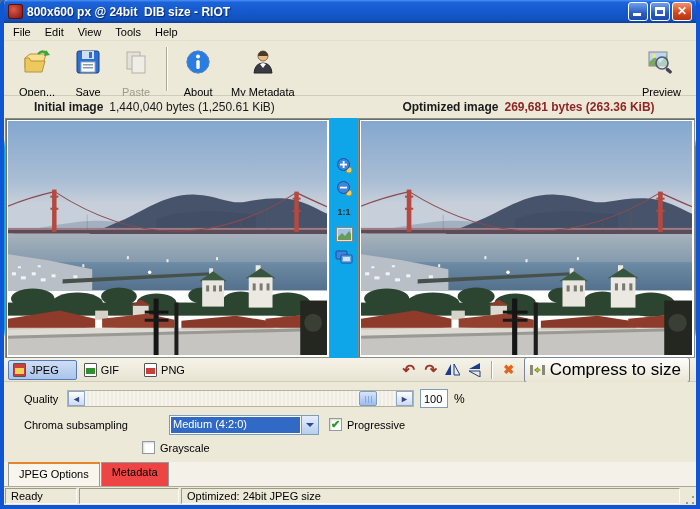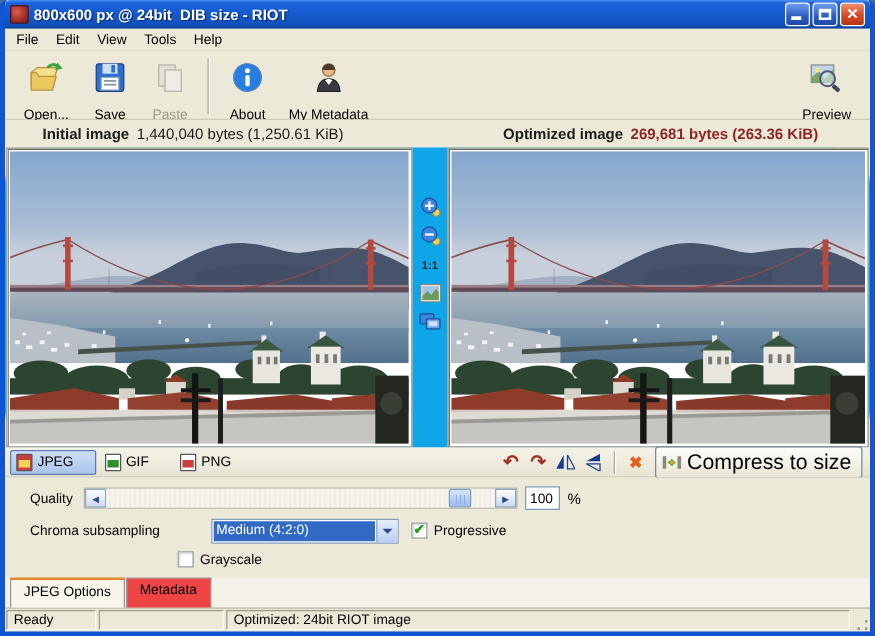--- a/index.html
+++ b/index.html
@@ -544,19 +544,19 @@
   </div>
 
   <div class="bottom-tabs">
     <div class="btab active">JPEG Options</div>
     <div class="btab">Metadata</div>
   </div>
 
   <div class="statusbar">
     <div class="spanel p1">Ready</div>
     <div class="spanel p2"></div>
-    <div class="spanel p3">Optimized: 24bit RIOT image</div>
+    <div class="spanel p3">Optimized: 24bit JPEG size</div>
     <div class="grip">
         <i></i>
       </div>
   </div>
 
 </div>
 
 </body></html>

